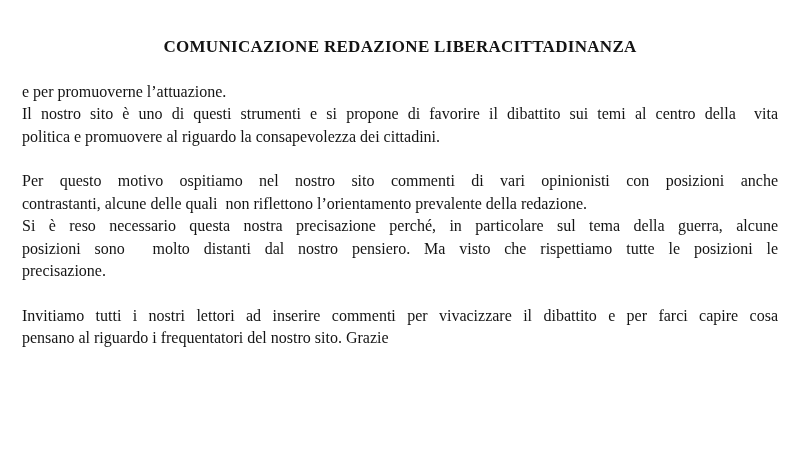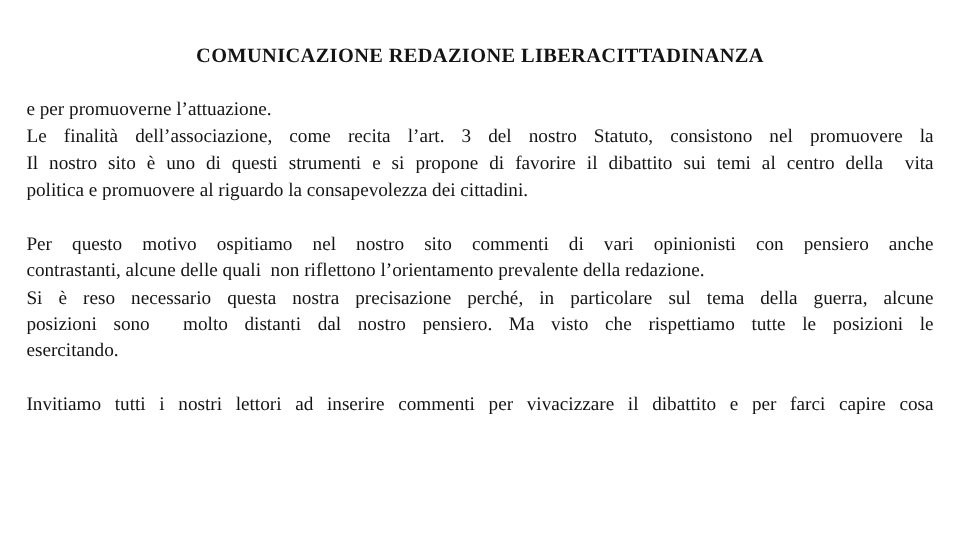--- a/index.html
+++ b/index.html
@@ -52,34 +52,34 @@
 </head>
 <body style="background: rgb(255, 255, 255);">
 
 <div class="page" style="color: rgb(20, 20, 20);">
   <h1 class="title">COMUNICAZIONE REDAZIONE LIBERACITTADINANZA</h1>
   <div id="doc-body">
       <div class="para">
         <div class="line last">e per promuoverne l’attuazione.</div>
       </div>
       <div class="para">
-        <div class="line">Le finalità dell’associazione, come recita l’art. 3 del nostro Statuto, consistono nel promuovere la</div>
       </div>
       <div class="para">
         <div class="line">Il nostro sito è uno di questi strumenti e si propone di favorire il dibattito sui temi al centro della&nbsp; vita</div>
         <div class="line last">politica e promuovere al riguardo la consapevolezza dei cittadini.</div>
       </div>
       <div class="spacer"></div>
       <div class="para">
-        <div class="line">Per questo motivo ospitiamo nel nostro sito commenti di vari opinionisti con pensiero anche</div>
+        <div class="line">Per questo motivo ospitiamo nel nostro sito commenti di vari opinionisti con posizioni anche</div>
         <div class="line last">contrastanti, alcune delle quali&nbsp; non riflettono l’orientamento prevalente della redazione.</div>
       </div>
       <div class="para">
         <div class="line">Si è reso necessario questa nostra precisazione perché, in particolare sul tema della guerra, alcune</div>
         <div class="line">posizioni sono&nbsp; molto distanti dal nostro pensiero. Ma visto che rispettiamo tutte le posizioni le</div>
-        <div class="line last">esercitando.</div>
+        <div class="line last">precisazione.</div>
       </div>
       <div class="spacer"></div>
       <div class="para">
         <div class="line">Invitiamo tutti i nostri lettori ad inserire commenti per vivacizzare il dibattito e per farci capire cosa</div>
+        <div class="line last">pensano al riguardo i frequentatori del nostro sito. Grazie</div>
       </div>
     </div>
 </div>
 
 </body></html>

